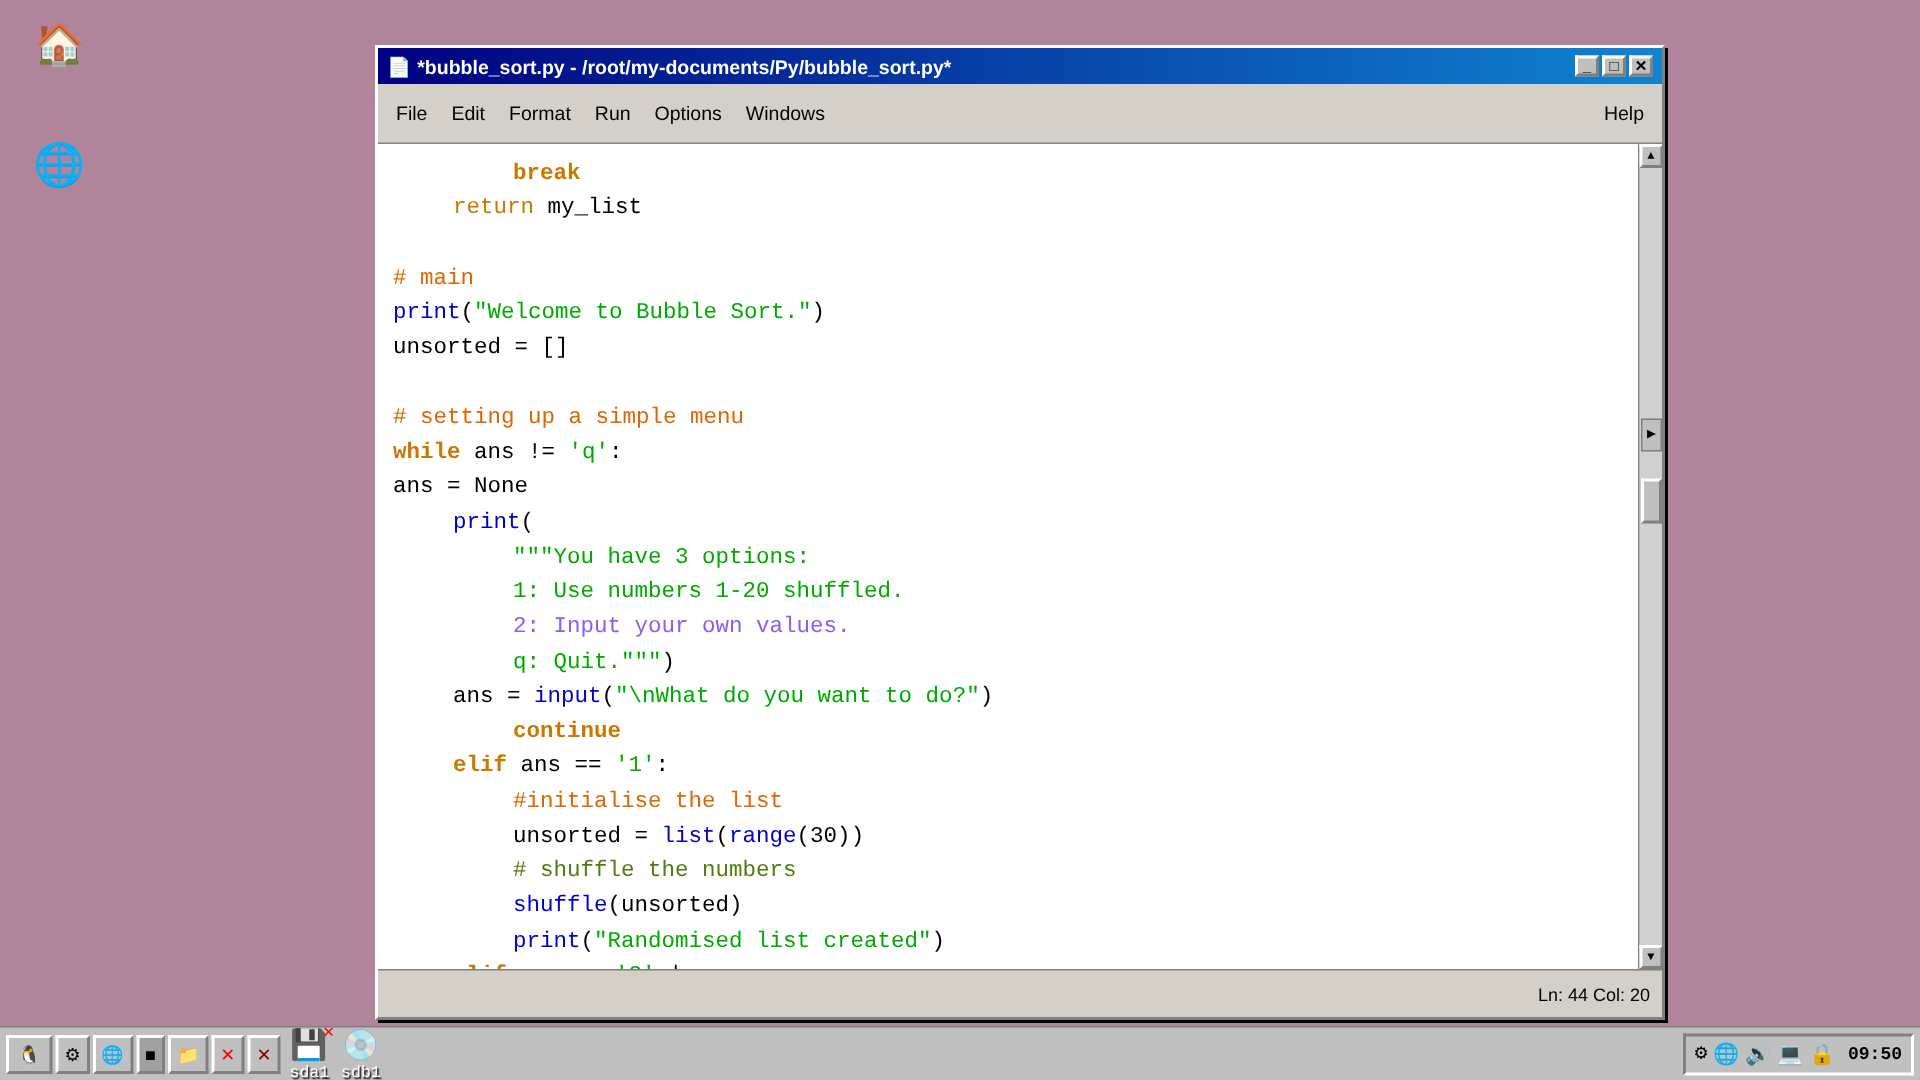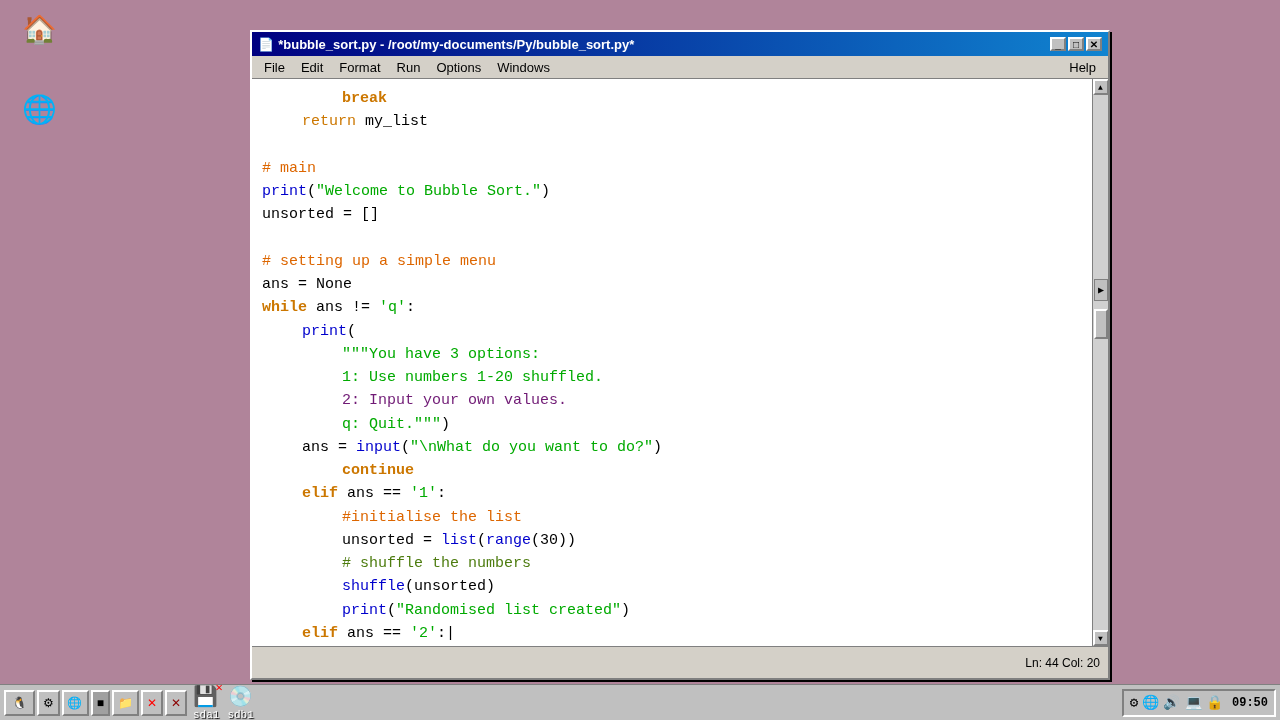--- a/index.html
+++ b/index.html
@@ -131,21 +131,21 @@
       font-family: Arial, sans-serif;
     }
     .window-menubar {
       background: #d4d0c8;
       display: flex;
       align-items: center;
       padding: 2px 4px;
       font-family: Arial, sans-serif;
       font-size: 13px;
       border-bottom: 1px solid #808080;
-      height: 23px;
+      height: 40px;
     }
     .menu-item {
       padding: 2px 8px;
       cursor: pointer;
       color: black;
     }
     .menu-help {
       margin-left: auto;
     }
     .window-content {
@@ -260,26 +260,26 @@
   <div class="window-content">
     <div class="code-area">
       <span class="code-line"><span style="display:inline-block;width:80px"></span><span style="color:#cc7700;font-weight:bold">break</span></span>
       <span class="code-line"><span style="display:inline-block;width:40px"></span><span style="color:#cc7700">return</span><span style="color:#000"> my_list</span></span>
       <span class="code-line">&nbsp;</span>
       <span class="code-line"><span style="color:#dd6600"># main</span></span>
       <span class="code-line"><span style="color:#0000cc">print</span><span style="color:#000">(</span><span style="color:#00aa00">"Welcome to Bubble Sort."</span><span style="color:#000">)</span></span>
       <span class="code-line"><span style="color:#000">unsorted = []</span></span>
       <span class="code-line">&nbsp;</span>
       <span class="code-line"><span style="color:#dd6600"># setting up a simple menu</span></span>
+      <span class="code-line"><span style="color:#cc7700;font-weight:bold">while</span><span style="color:#000"> ans != </span><span style="color:#00aa00">'q'</span><span style="color:#000">:</span></span>
       <span class="code-line"><span style="color:#000">ans = None</span></span>
-      <span class="code-line"><span style="color:#cc7700;font-weight:bold">while</span><span style="color:#000"> ans != </span><span style="color:#00aa00">'q'</span><span style="color:#000">:</span></span>
       <span class="code-line"><span style="display:inline-block;width:40px"></span><span style="color:#0000cc">print</span><span style="color:#000">(</span></span>
       <span class="code-line"><span style="display:inline-block;width:80px"></span><span style="color:#00aa00">"""You have 3 options:</span></span>
       <span class="code-line"><span style="display:inline-block;width:80px"></span><span style="color:#00aa00">1: Use numbers 1-20 shuffled.</span></span>
-      <span class="code-line"><span style="display:inline-block;width:80px"></span><span style="color:#701a75">2: Input your own values.</span></span>
+      <span class="code-line"><span style="display:inline-block;width:80px"></span><span style="color:#8b5cf6">2: Input your own values.</span></span>
       <span class="code-line"><span style="display:inline-block;width:80px"></span><span style="color:#00aa00">q: Quit."""</span><span style="color:#000">)</span></span>
       <span class="code-line"><span style="display:inline-block;width:40px"></span><span style="color:#000">ans = </span><span style="color:#0000cc">input</span><span style="color:#000">(</span><span style="color:#00aa00">"\nWhat do you want to do?"</span><span style="color:#000">)</span></span>
       <span class="code-line"><span style="display:inline-block;width:80px"></span><span style="color:#cc7700;font-weight:bold">continue</span></span>
       <span class="code-line"><span style="display:inline-block;width:40px"></span><span style="color:#cc7700;font-weight:bold">elif</span><span style="color:#000"> ans == </span><span style="color:#00aa00">'1'</span><span style="color:#000">:</span></span>
       <span class="code-line"><span style="display:inline-block;width:80px"></span><span style="color:#dd6600">#initialise the list</span></span>
       <span class="code-line"><span style="display:inline-block;width:80px"></span><span style="color:#000">unsorted = </span><span style="color:#0000cc">list</span><span style="color:#000">(</span><span style="color:#0000cc">range</span><span style="color:#000">(30))</span></span>
       <span class="code-line"><span style="display:inline-block;width:80px"></span><span style="color:#4d7c0f"># shuffle the numbers</span></span>
       <span class="code-line"><span style="display:inline-block;width:80px"></span><span style="color:#0000cc">shuffle</span><span style="color:#000">(unsorted)</span></span>
       <span class="code-line"><span style="display:inline-block;width:80px"></span><span style="color:#0000cc">print</span><span style="color:#000">(</span><span style="color:#00aa00">"Randomised list created"</span><span style="color:#000">)</span></span>
       <span class="code-line cursor-line"><span style="display:inline-block;width:40px"></span><span style="color:#cc7700;font-weight:bold">elif</span><span style="color:#000"> ans == </span><span style="color:#00aa00">'2'</span><span style="color:#000">:</span></span>

